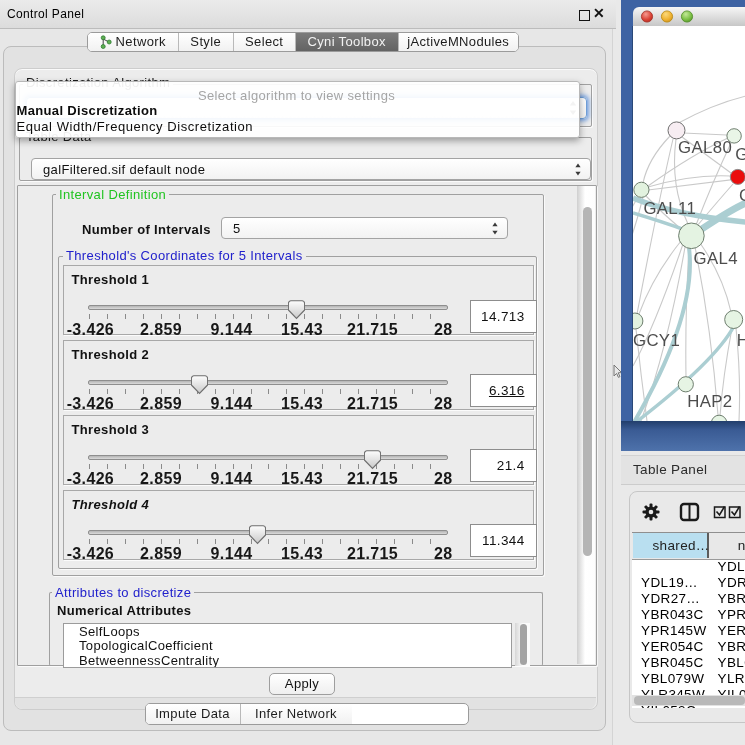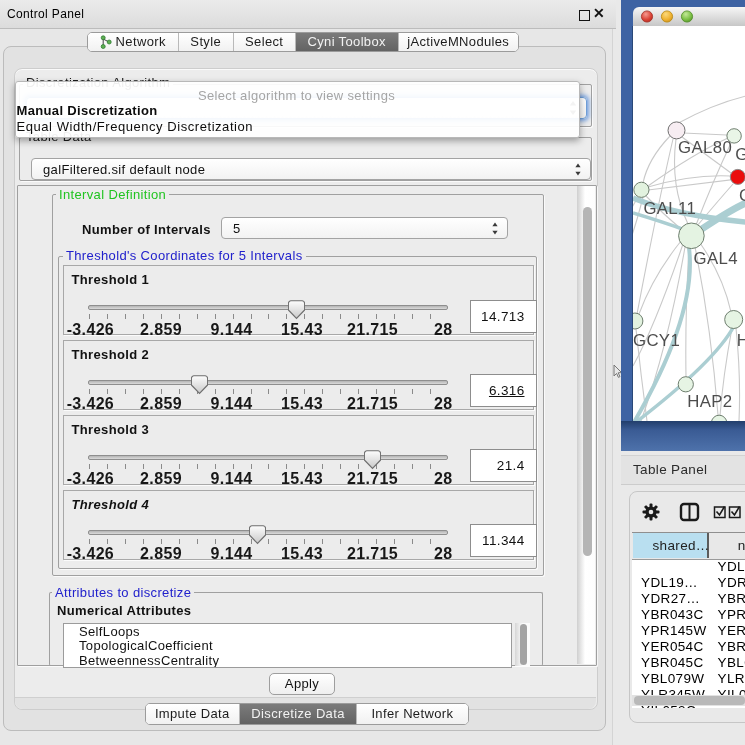--- a/index.html
+++ b/index.html
@@ -164,21 +164,20 @@
 </div>
 <div class="abs" style="left:514.5px;top:622.7px;width:15px;height:43.3px;background:linear-gradient(to right,#d6d6d6,#fbfbfb 50%);"></div>
 <div class="abs" style="left:519.5px;top:624px;width:7px;height:41px;background:#a3a3a3;border-radius:3.5px;"></div>
 
 <div class="abs" style="left:15px;top:697px;width:581px;height:11px;background:#e2e2e2;border-top:1px solid #cfcfcf;border-radius:0 0 8px 8px;"></div>
 
 <div class="abs" style="left:269px;top:672.5px;width:64px;height:20px;background:linear-gradient(#ffffff,#efefef);border:1px solid #9e9e9e;border-radius:5px;font-size:13px;color:#111;text-align:center;line-height:20px;">Apply</div>
 
 <div class="seg" style="left:144.5px;top:702.8px;width:322px;height:20px;">
   <div class="s" style="width:94px;">Impute Data</div>
-  <div class="s sel" style="width:117px;">Discretize Data</div>
   <div class="s" style="width:111px;">Infer Network</div>
 </div>
 
 <div class="abs" style="left:15px;top:81px;width:563px;height:55px;background:rgba(255,255,255,.93);border:1px solid #b8b8b8;border-radius:3px;box-shadow:0 3px 7px rgba(0,0,0,.35);"></div>
 <div class="abs" style="left:15px;top:87.5px;width:563px;text-align:center;font-size:13px;color:#a5a5a5;">Select algorithm to view settings</div>
 <div class="abs" style="left:16.5px;top:102.5px;font-size:13px;font-weight:bold;color:#0c0c0c;">Manual Discretization</div>
 <div class="abs" style="left:16.5px;top:118.5px;font-size:13px;color:#0c0c0c;letter-spacing:0.55px;">Equal Width/Frequency Discretization</div>
 
 <svg class="abs" style="left:611px;top:364px;" width="12" height="16" viewBox="0 0 12 16">
  <path d="M3 1 L3 12 L5.6 9.4 L7.4 13.4 L9 12.6 L7.2 8.8 L10.6 8.6 Z" fill="#e8e8e8" stroke="#777" stroke-width="1"></path>

